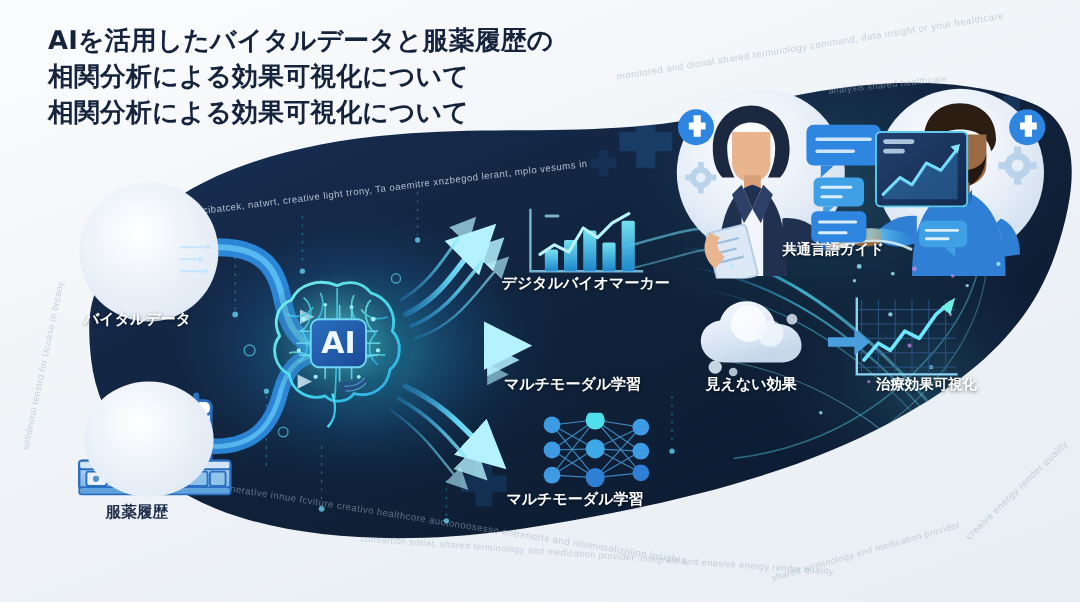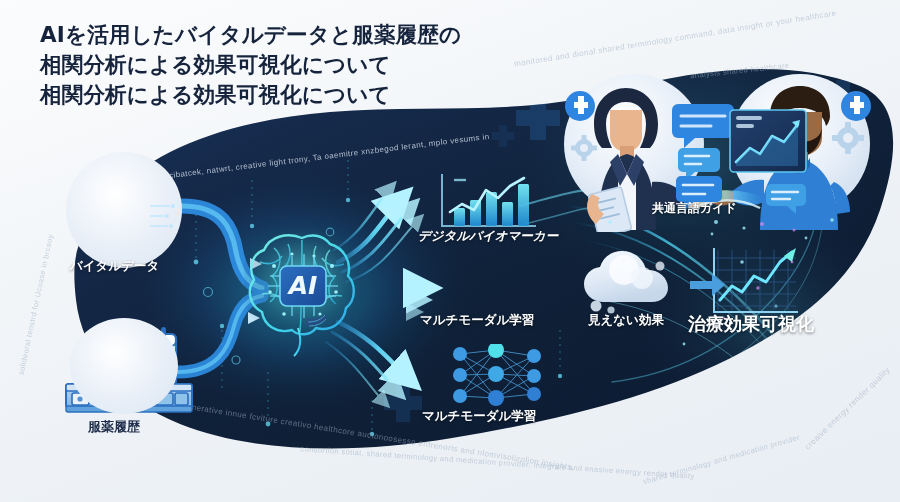--- a/index.html
+++ b/index.html
@@ -338,21 +338,21 @@
           <circle cx="24" cy="81" r="2.6"></circle>
             <circle cx="45" cy="81" r="2.6"></circle>
             <circle cx="66" cy="81" r="2.6"></circle>
         </g>
         <rect x="10" y="88" width="126" height="6" rx="2" fill="#5fa2dc" stroke="#2b6fc0" stroke-width="1.4"></rect>
       </g>
     </svg>
   </div>
   <div class="nlabel dark" style="left:88px;top:418px;font-size:13px;">服薬履歴</div>
 
-  <div class="node" style="left:244px;top:222px;width:120px;height:140px;font-style:italic;">
+  <div class="node" style="left:223px;top:222px;width:120px;height:140px;">
     <svg width="120" height="140" viewBox="0 0 120 140">
       <defs>
         <radialGradient id="gBrainGlow" cx="50%" cy="45%" r="55%">
           <stop offset="0%" stop-color="#6ff2e6" stop-opacity=".55"></stop>
           <stop offset="100%" stop-color="#0b1830" stop-opacity="0"></stop>
         </radialGradient>
         <linearGradient id="gBrainStroke" x1="0" y1="0" x2="1" y2="1">
           <stop offset="0%" stop-color="#7ff6e9"></stop>
           <stop offset="60%" stop-color="#41d9f0"></stop>
           <stop offset="100%" stop-color="#2aa6e8"></stop>
@@ -443,21 +443,21 @@
         <rect x="54" y="24" width="11" height="34" rx="1.5"></rect>
         <rect x="70" y="34" width="11" height="24" rx="1.5"></rect>
         <rect x="86" y="16" width="11" height="42" rx="1.5"></rect>
       </g>
 
       <path d="M18,44 L30,36 L42,42 L54,22 L66,30 L78,18 L92,10" fill="none" stroke="#b7f4ff" stroke-width="2.6" stroke-linecap="round" stroke-linejoin="round"></path>
 
       <path d="M22,12 H34" stroke="#9fe8ff" stroke-width="2.4" opacity=".75"></path>
     </svg>
   </div>
-  <div class="nlabel light" style="left:418px;top:228px;font-style:italic;">デジタルバイオマーカー</div>
+  <div class="nlabel light" style="left:418px;top:228px;">デジタルバイオマーカー</div>
 
   <div class="node" style="left:434px;top:252px;width:152px;height:58px;">
     <svg width="152" height="58" viewBox="0 0 152 58">
       <defs>
         <linearGradient id="gWave" x1="0" y1="0" x2="1" y2="0">
           <stop offset="0%" stop-color="#2b7fd0"></stop>
           <stop offset="35%" stop-color="#49d9f2"></stop>
           <stop offset="65%" stop-color="#7df4e8"></stop>
           <stop offset="100%" stop-color="#2b7fd0"></stop>
         </linearGradient>
@@ -716,15 +716,15 @@
         <path d="M8,12 H90 M8,24 H90 M8,36 H90 M8,48 H90 M8,60 H90"></path>
       </g>
 
       <path d="M8,2 V66 H92" fill="none" stroke="#8ed4f2" stroke-width="2"></path>
 
       <path d="M14,54 L26,40 L36,46 L48,30 L60,36 L74,16 L86,6" fill="none" stroke="#6fe6ff" stroke-width="3" stroke-linecap="round" stroke-linejoin="round"></path>
 
       <path d="M78,10 L90,2 L86,16 Z" fill="#6ff0e4"></path>
     </svg>
   </div>
-  <div class="nlabel light" style="left:688px;top:312px;font-size:18px;">治療効果可視化</div>
+  <div class="nlabel light" style="left:730px;top:312px;font-size:12px;">治療効果可視化</div>
 
 </div>
 
 </body></html>

